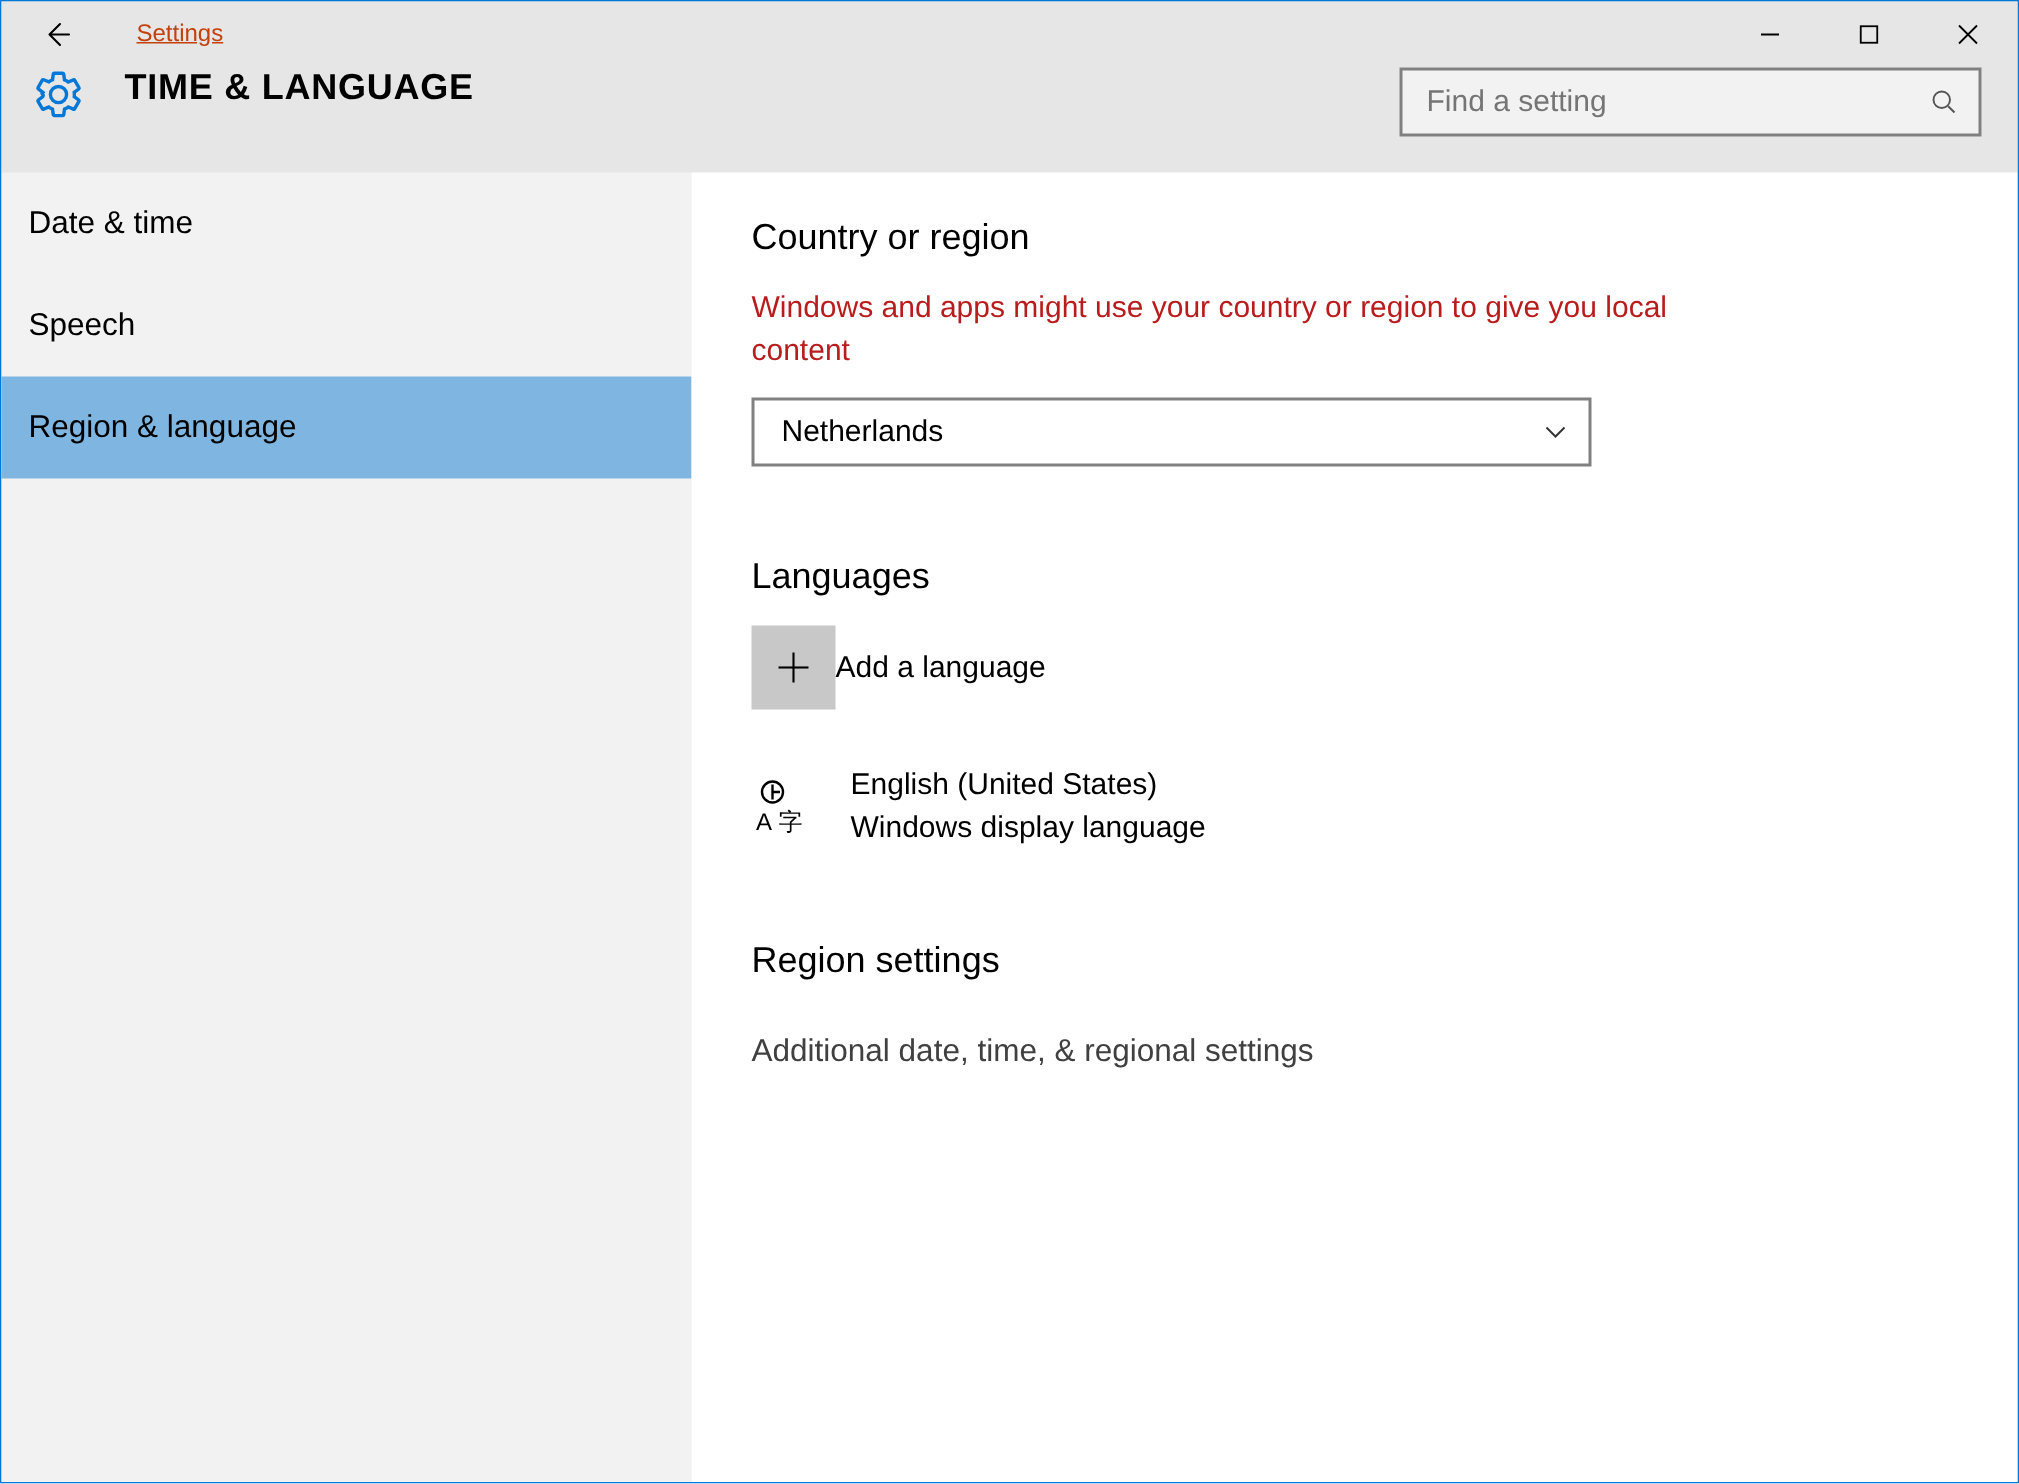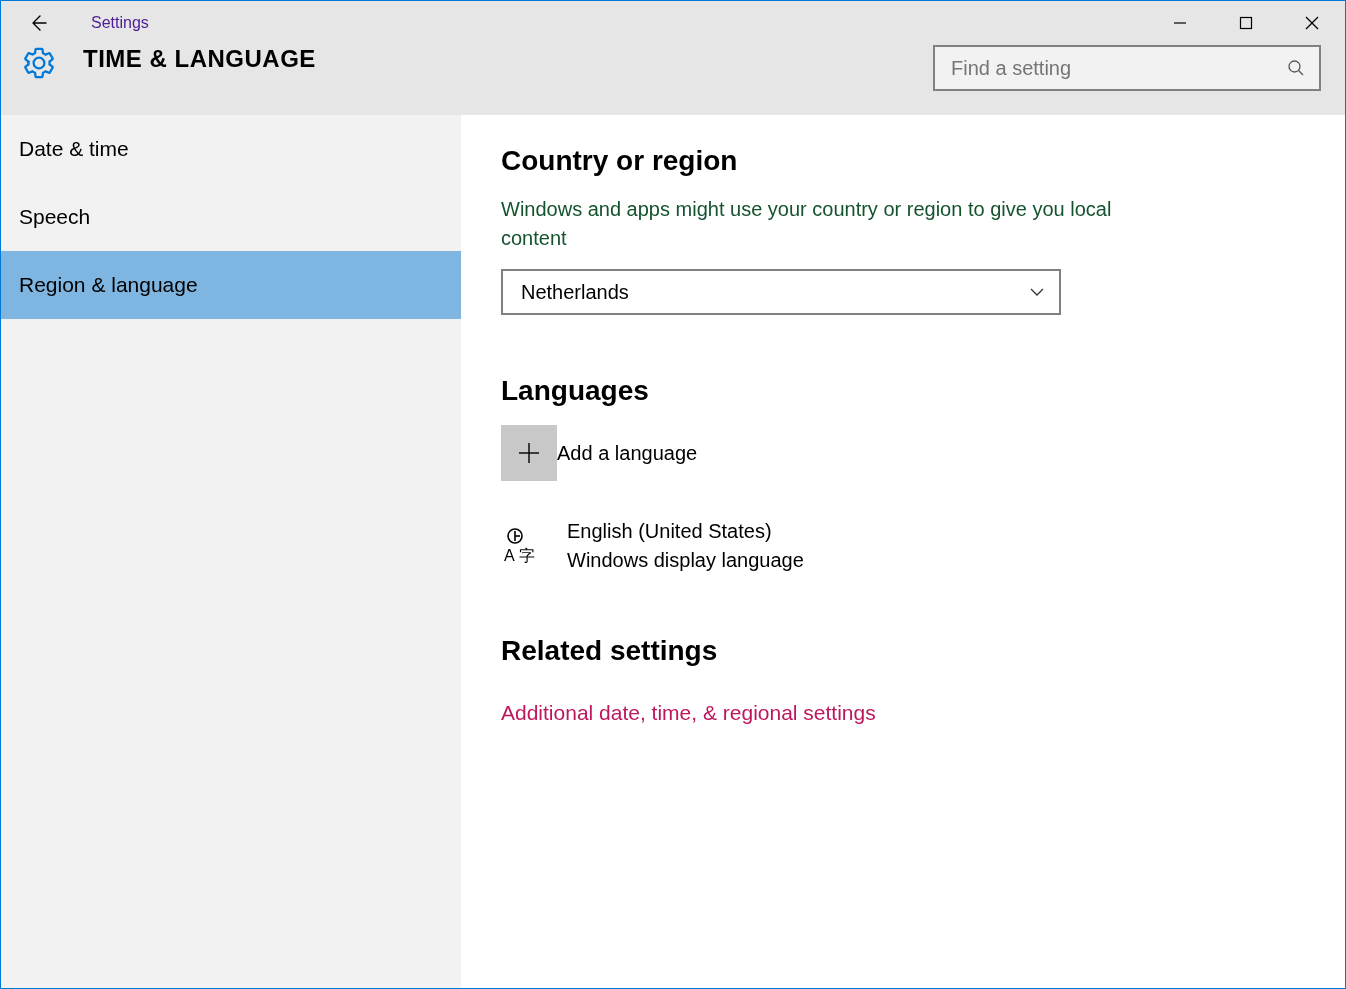--- a/index.html
+++ b/index.html
@@ -16,22 +16,23 @@
       display: flex; align-items: center;
       background: #e6e6e6;
       padding-left: 18px;
     }
     .titlebar .back {
       width: 38px; height: 44px;
       display: flex; align-items: center; justify-content: center;
       cursor: default;
     }
     .titlebar .title {
-      font-size: 16px; color: #4c1d95;
+      font-size: 16px; color: #c2410c;
       margin-left: 34px;
+      text-decoration: underline;
     }
     .titlebar .spacer { flex: 1; }
     .win-controls { display: flex; }
     .win-btn {
       width: 66px; height: 40px;
       display: flex; align-items: center; justify-content: center;
       cursor: default;
     }
     
     .header {
@@ -74,22 +75,22 @@
       display: flex; align-items: center;
       font-size: 21px; color: #000;
       cursor: default;
     }
     .sidebar-item.selected { background: #7fb6e1; }
     .content {
       flex: 1; background: #fff;
       padding: 30px 40px 40px 40px;
       overflow: auto;
     }
-    .section-title { font-size: 28px; font-weight: 700; margin-bottom: 18px; }
-    .section-desc { font-size: 20px; color: #14532d; line-height: 1.45; margin-bottom: 16px; max-width: 640px; }
+    .section-title { font-size: 24px; font-weight: 400; margin-bottom: 18px; }
+    .section-desc { font-size: 20px; color: #b91c1c; line-height: 1.45; margin-bottom: 16px; max-width: 640px; }
     .dropdown {
       width: 560px; height: 46px;
       border: 2px solid #808080; background: #fff;
       display: flex; align-items: center;
       padding: 0 14px 0 18px;
       justify-content: space-between;
       cursor: default;
       margin-bottom: 60px;
     }
     .dropdown .value { font-size: 20px; }
@@ -104,21 +105,21 @@
     .add-label { font-size: 20px; }
     .lang-row {
       display: flex; align-items: center; gap: 22px;
       margin-bottom: 60px; cursor: default;
     }
     .lang-icon {
       width: 44px; height: 44px;
       display: flex; align-items: center; justify-content: center;
     }
     .lang-text { font-size: 20px; line-height: 1.45; }
-    .link { font-size: 21px; color: #be185d; cursor: default; }
+    .link { font-size: 21px; color: #404040; cursor: default; }
   </style>
 </head>
 <body>
 
 <div class="window">
 
   <div class="titlebar">
     <div class="back">
       <svg width="20" height="20" viewBox="0 0 20 20">
         <path d="M12 3 L5 10 L12 17 M5 10 H18" stroke="#000" stroke-width="1.4" fill="none" stroke-linecap="round" stroke-linejoin="round"></path>
@@ -211,19 +212,19 @@
             <text x="2" y="36" font-size="16" font-family="Segoe UI" fill="#000">A</text>
             <text x="17" y="36" font-size="16" font-family="Segoe UI" fill="#000">字</text>
           </svg>
         </div>
         <div class="lang-text">
           <div>English (United States)</div>
           <div>Windows display language</div>
         </div>
       </div>
 
-      <div class="section-title">Related settings</div>
+      <div class="section-title">Region settings</div>
       <div style="height:16px"></div>
       <div class="link">Additional date, time, &amp; regional settings</div>
 
     </div>
   </div>
 </div>
 
 </body></html>

